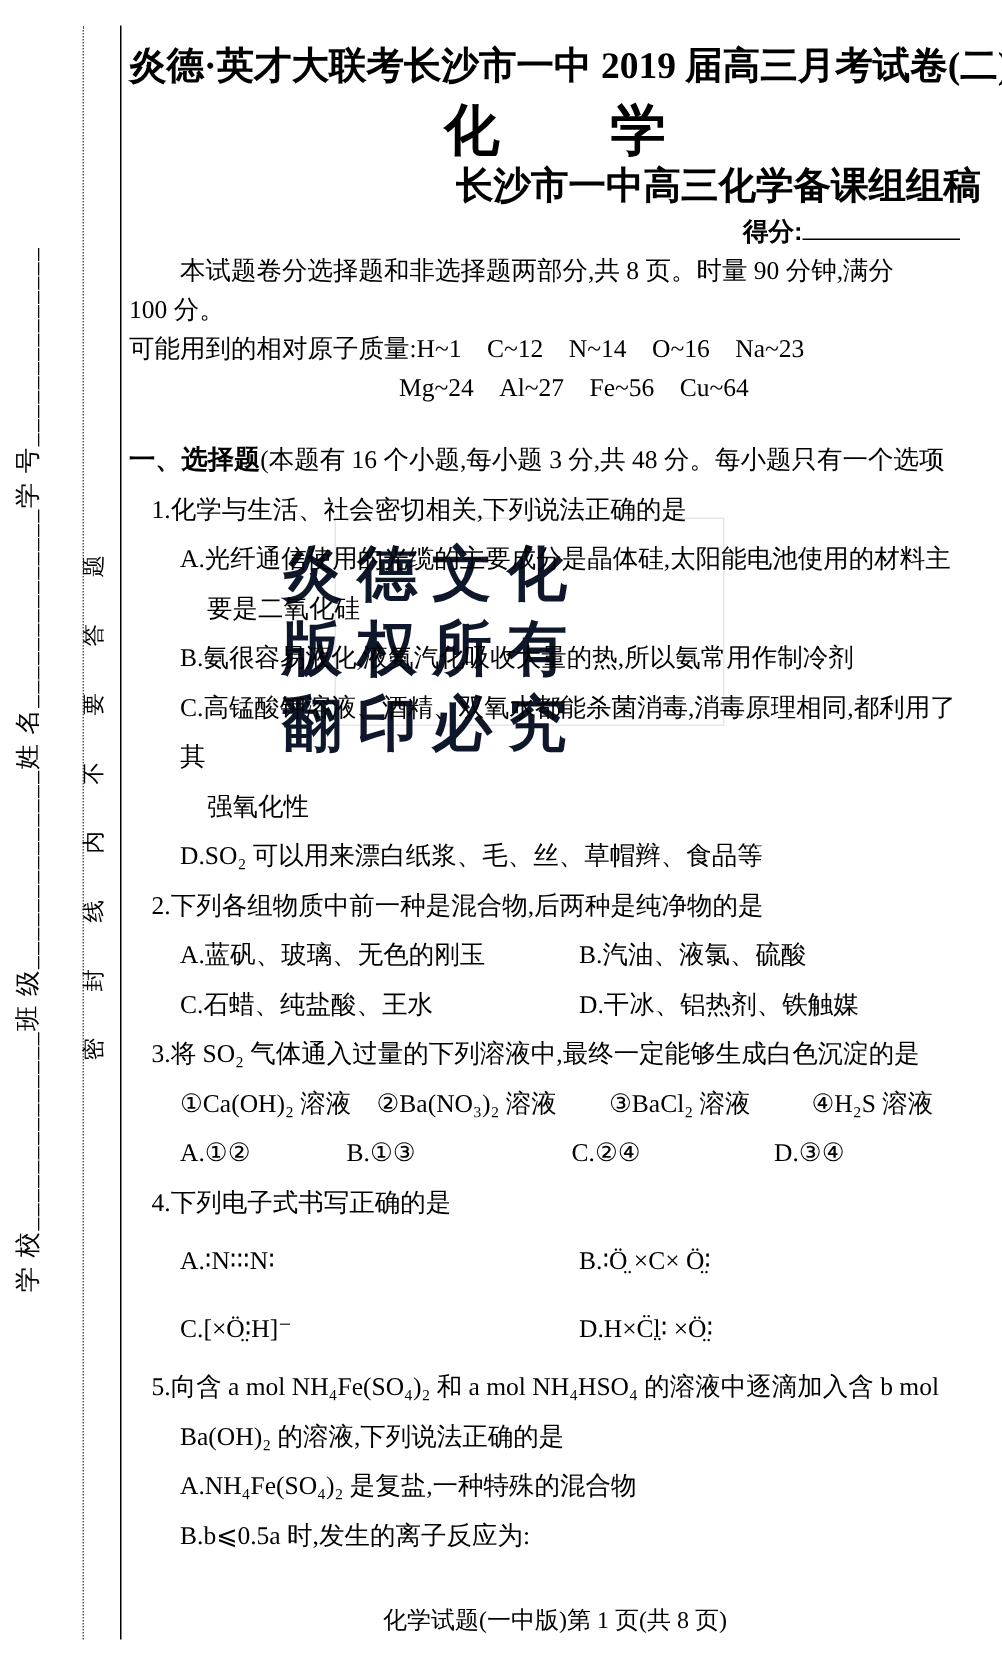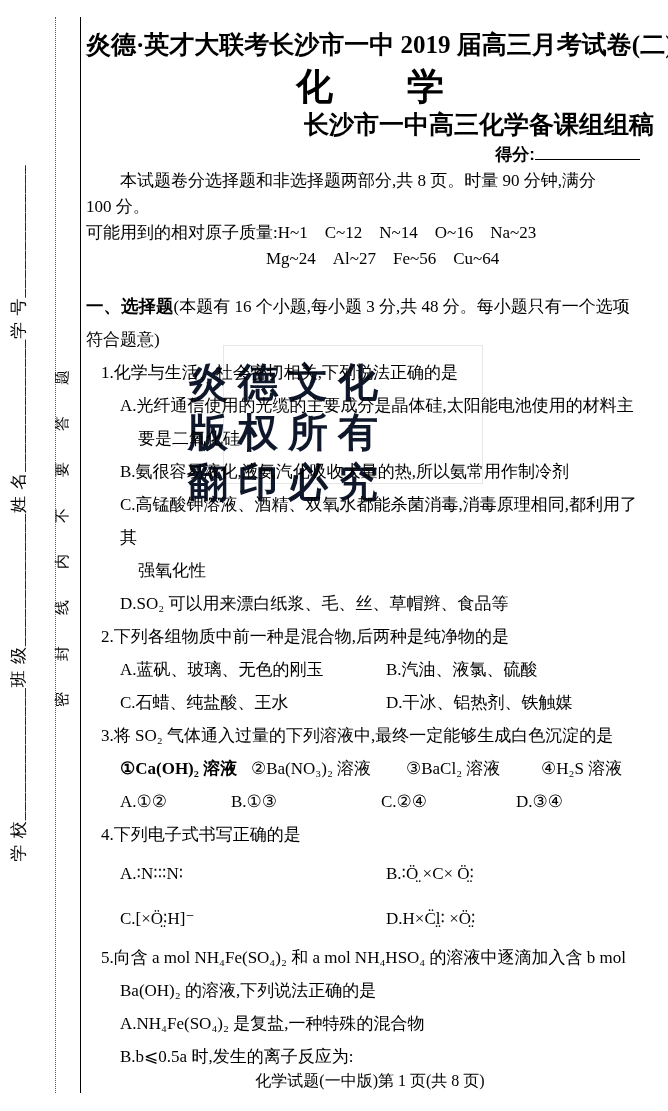--- a/index.html
+++ b/index.html
@@ -50,21 +50,21 @@
   .atomic2{padding-left:180px;}
   .sec{margin-top:18px;font-size:17px;line-height:33px;}
   .sec b{font-family:"Liberation Sans","DejaVu Sans",sans-serif;font-size:17.5px;}
   .q{font-size:17px;line-height:33px;margin-left:15px;}
   .opt{padding-left:19px;}
   .wrapln{padding-left:37px;}
   .row2{display:flex;}
   .row2 .c1{width:285px;padding-left:19px;box-sizing:border-box;}
   .row4{display:flex;}
   .row4 span{display:inline-block;}
-  .q3i1{padding-left:19px;width:150px;box-sizing:border-box;font-weight:bold;}
+  .q3i1{padding-left:19px;width:150px;box-sizing:border-box;}
   .q3i2{width:155px;}.q3i3{width:135px;}
   .a4{padding-left:19px;width:130px;box-sizing:border-box;}
   .a4b{width:150px;}.a4c{width:135px;}
   .edot{height:45px;line-height:45px;}
   .eq{padding-left:44px;letter-spacing:1px;}
   .footer{position:absolute;left:86px;top:1068px;width:568px;text-align:center;
       font-size:16px;line-height:26px;}
 </style>
 </head>
 <body>
@@ -92,21 +92,20 @@
   </div>
 
   <div class="ln indent2">本试题卷分选择题和非选择题两部分,共 8 页。时量 90 分钟,满分</div>
   <div class="ln">100 分。</div>
   <div class="ln">可能用到的相对原子质量:H~1　C~12　N~14　O~16　Na~23</div>
   <div class="ln atomic2">Mg~24　Al~27　Fe~56　Cu~64</div>
 
   <div class="sec">
     <b>一、选择题</b><span>(本题有 16 个小题,每小题 3 分,共 48 分。每小题只有一个选项</span>
   </div>
-  <div class="sec" style="margin-top:0">符合题意)</div>
 
   <div class="q">1.化学与生活、社会密切相关,下列说法正确的是</div>
   <div class="q opt">A.光纤通信使用的光缆的主要成分是晶体硅,太阳能电池使用的材料主</div>
   <div class="q wrapln">要是二氧化硅</div>
   <div class="q opt">B.氨很容易液化,液氨汽化吸收大量的热,所以氨常用作制冷剂</div>
   <div class="q opt">C.高锰酸钾溶液、酒精、双氧水都能杀菌消毒,消毒原理相同,都利用了其</div>
   <div class="q wrapln">强氧化性</div>
   <div class="q opt">D.SO₂ 可以用来漂白纸浆、毛、丝、草帽辫、食品等</div>
 
   <div class="q">2.下列各组物质中前一种是混合物,后两种是纯净物的是</div>

